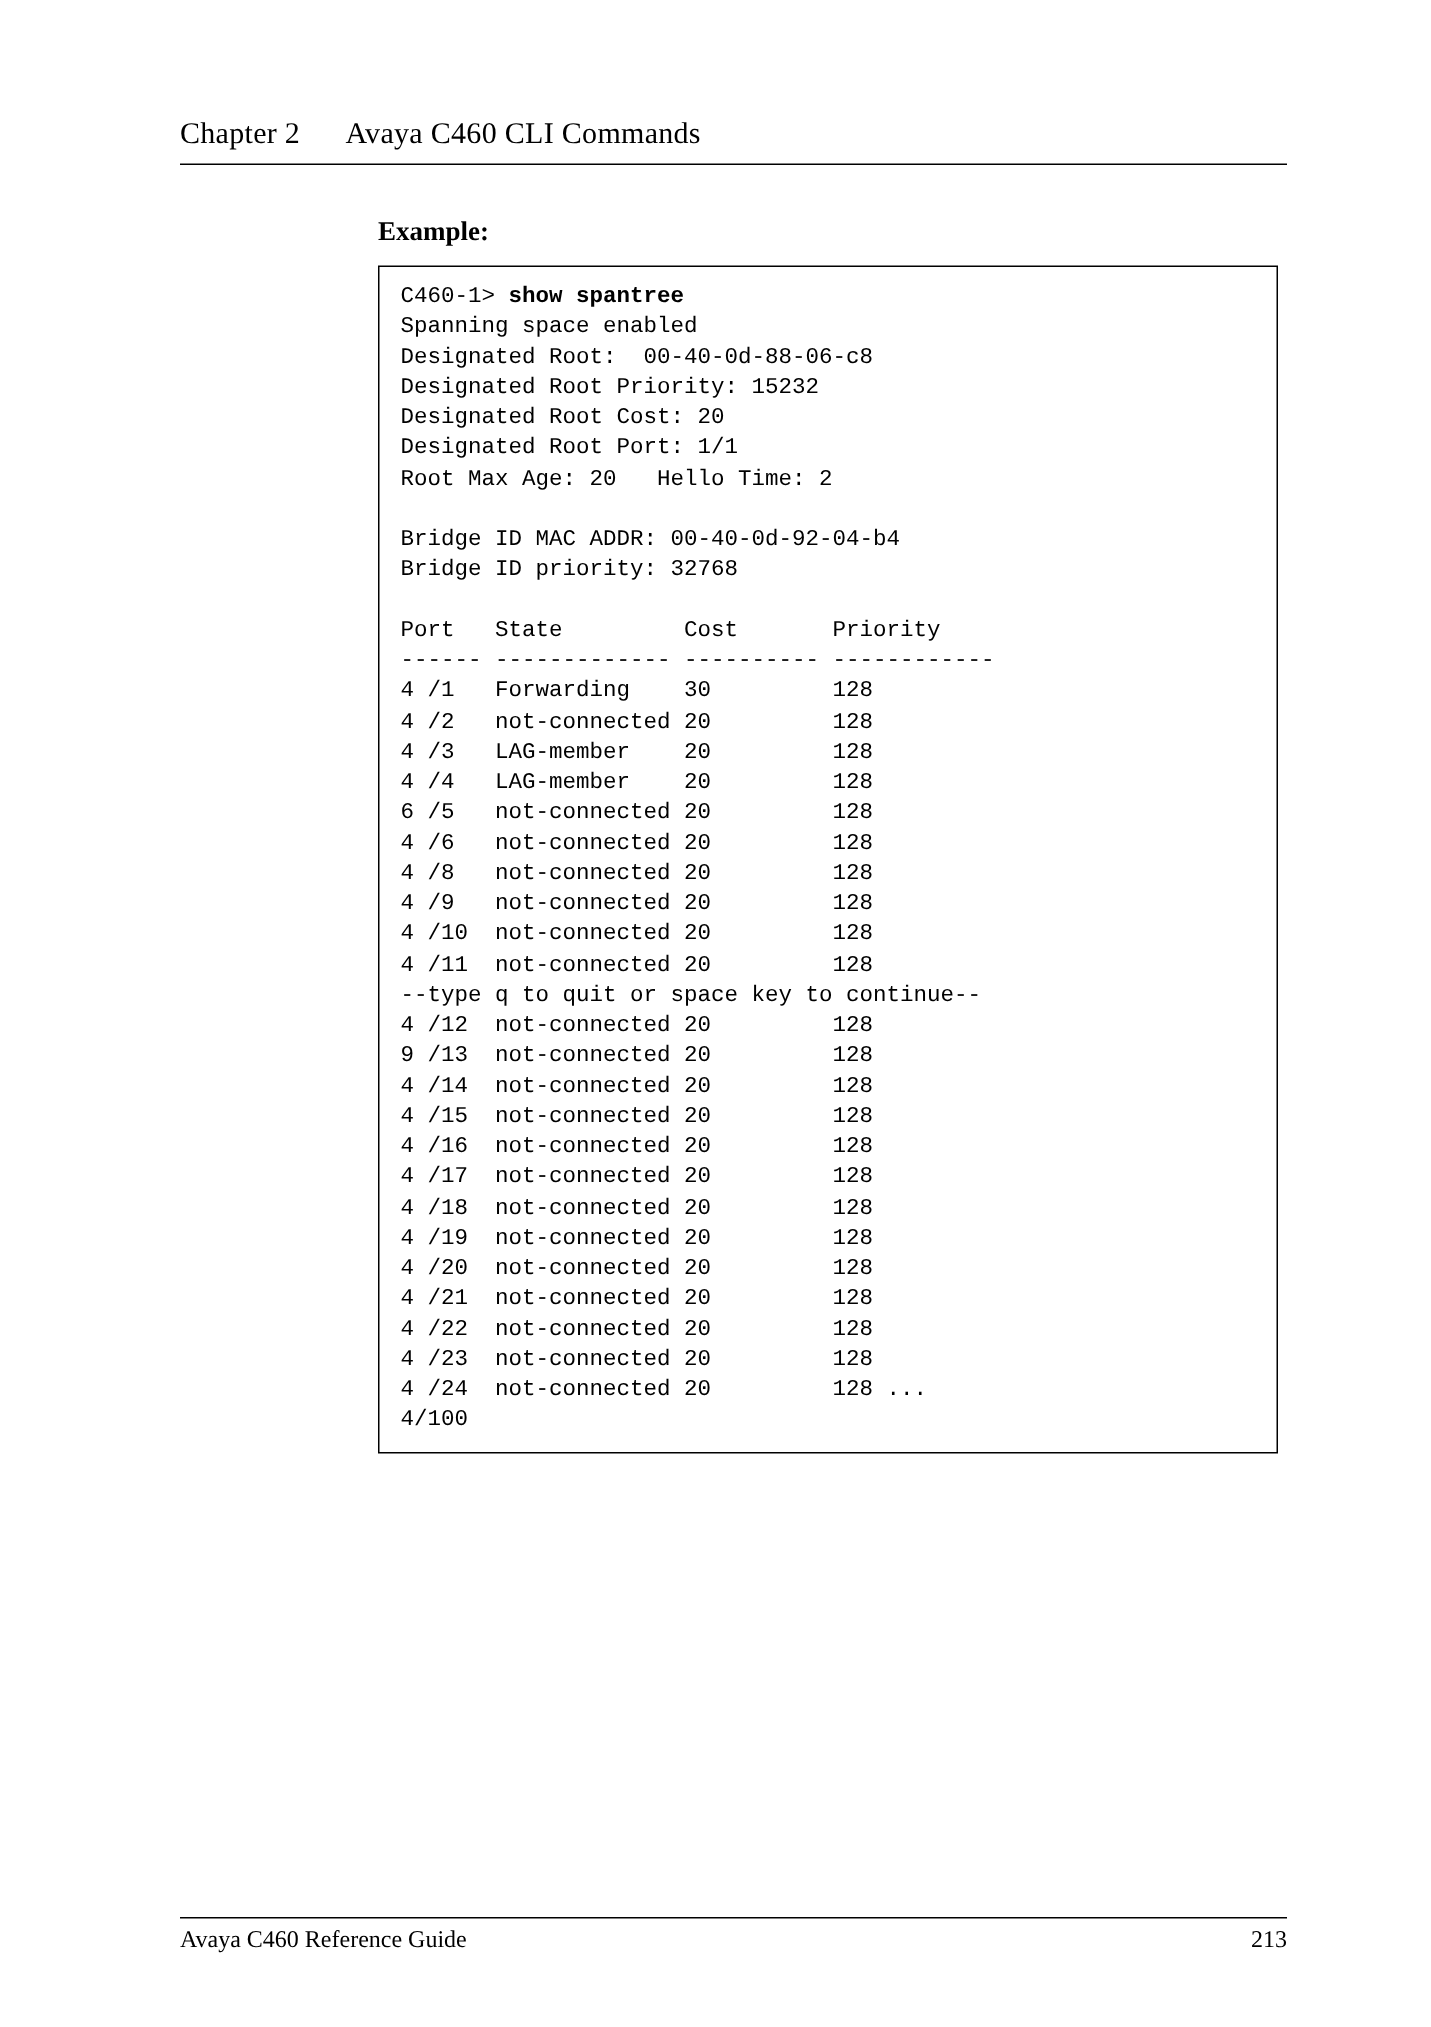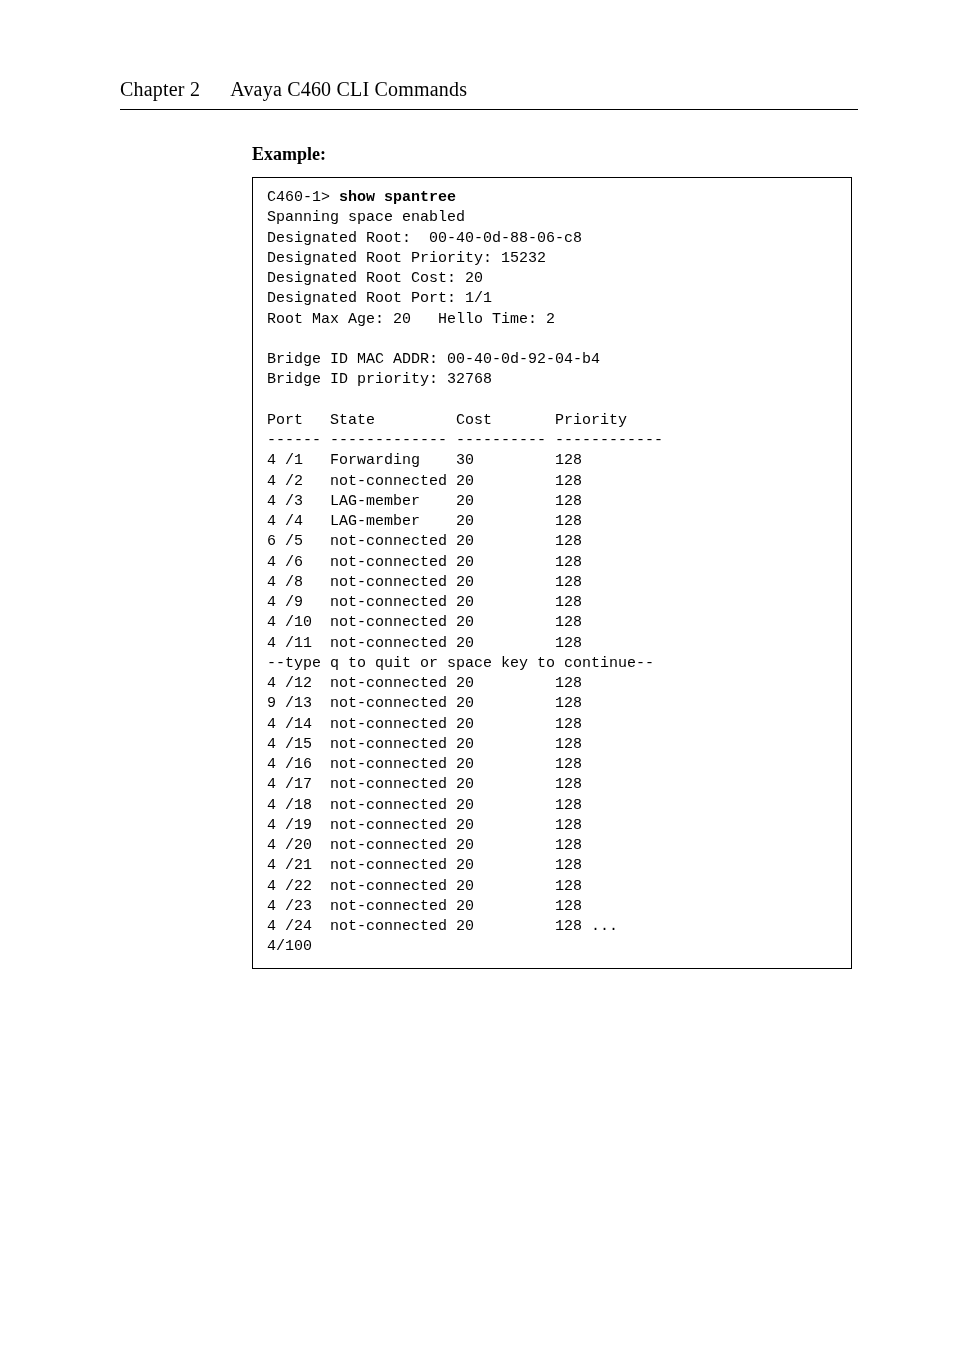--- a/index.html
+++ b/index.html
@@ -115,14 +115,21 @@
 <span>4 /18  not-connected 20         128</span>
 <span>4 /19  not-connected 20         128</span>
 <span>4 /20  not-connected 20         128</span>
 <span>4 /21  not-connected 20         128</span>
 <span>4 /22  not-connected 20         128</span>
 <span>4 /23  not-connected 20         128</span>
 <span>4 /24  not-connected 20         128 ...</span>
 <span>4/100</span></pre>
   </div>
 
+  <div class="footer">
+    <hr class="footer-hr">
+    <div class="footer-row">
+      <span>Avaya C460 Reference Guide</span>
+      <span>213</span>
+    </div>
+  </div>
 
 </div>
 
 </body></html>

